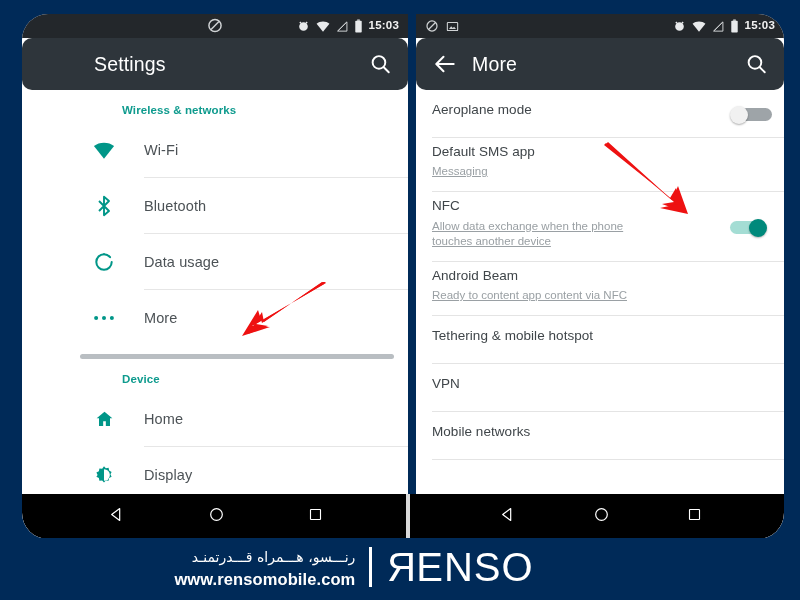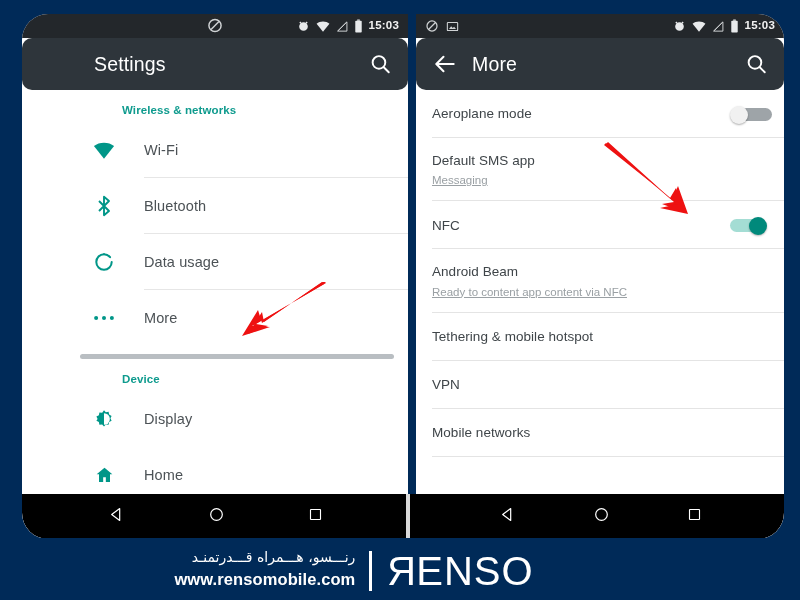--- a/index.html
+++ b/index.html
@@ -130,21 +130,21 @@
     background: #b9bec2;
     margin: 8px 0 0 0;
     border-radius: 3px;
     width: 92%;
     margin-left: 4%;
   }
 
   
   .rrow {
     position: relative;
-    padding: 14px 68px 13px 16px;
+    padding: 5px 68px 13px 16px;
     min-height: 48px;
     display: flex;
     flex-direction: column;
     justify-content: center;
   }
   .rrow.with-div::after {
     content: "";
     position: absolute;
     left: 16px; right: 0; bottom: 0;
     height: 1px; background: #e4e4e4;
@@ -212,21 +212,21 @@
     position: absolute;
     left: 0; bottom: 0;
     width: 800px; height: 62px;
     background: #002a58;
     display: flex;
     align-items: center;
     justify-content: center;
   }
   #brand {
     display: flex;
-    align-items: flex-end;
+    align-items: flex-start;
     gap: 14px;
     transform: translateX(-46px);
   }
   #brand-text { text-align: right; color: #fff; }
   #brand-fa {
     font-size: 14px;
     direction: rtl;
     letter-spacing: .5px;
     line-height: 1.5;
     font-family: "DejaVu Sans", sans-serif;
@@ -343,38 +343,38 @@
             <circle cx="20.6" cy="4" r="2.2"></circle>
           </svg>
         </span>
         <span class="llabel">More</span>
       </div>
 
       <div class="thick-sep"></div>
 
       <div class="section-head">Device</div>
 
+      <div class="lrow has-div">
+        <span class="licon">
+          <svg width="21" height="20" viewBox="0 0 24 24" fill="#009688">
+            <path d="M12 3.2L2.6 11h2.8v9.4h5V14.6h3.2v5.8h5V11h2.8L12 3.2z"></path>
+          </svg>
+        </span>
+        <span class="llabel">Home</span>
+      </div>
+
       <div class="lrow">
         <span class="licon">
           <svg width="22" height="22" viewBox="0 0 24 24" fill="#009688">
             <path d="M12 2.4l2 2.2 3-.4.6 3 2.7 1.4-1.3 2.7 1.3 2.7-2.7 1.4-.6 3-3-.4-2 2.2-2-2.2-3 .4-.6-3-2.7-1.4L5 12 3.7 9.3 6.4 7.9l.6-3 3 .4 2-2.9z"></path>
             <path d="M12 5.6v12.8a6.4 6.4 0 000-12.8z" fill="#ffffff"></path>
           </svg>
         </span>
         <span class="llabel">Display</span>
       </div>
-
-      <div class="lrow has-div">
-        <span class="licon">
-          <svg width="21" height="20" viewBox="0 0 24 24" fill="#009688">
-            <path d="M12 3.2L2.6 11h2.8v9.4h5V14.6h3.2v5.8h5V11h2.8L12 3.2z"></path>
-          </svg>
-        </span>
-        <span class="llabel">Home</span>
-      </div>
     </div>
 
     <div class="navbar">
       <span>
         <svg width="17" height="17" viewBox="0 0 24 24" fill="none" stroke="#ffffff" stroke-width="1.7" stroke-linejoin="round">
           <path d="M16.5 3.6L5.2 12l11.3 8.4z"></path>
         </svg>
       </span>
       <span>
         <svg width="17" height="17" viewBox="0 0 24 24" fill="none" stroke="#ffffff" stroke-width="1.7">
@@ -460,20 +460,21 @@
         </span>
       </div>
 
       <div class="rrow with-div">
         <span class="rtitle">Default SMS app</span>
         <span class="rsub">Messaging</span>
       </div>
 
       <div class="rrow with-div">
         <span class="rtitle">NFC</span>
+        <span class="rsub">Allow data exchange when the phone touches another device</span>
         <span class="toggle on">
           <span class="track"></span>
             <span class="knob"></span>
         </span>
       </div>
 
       <div class="rrow with-div">
         <span class="rtitle">Android Beam</span>
         <span class="rsub">Ready to content app content via NFC</span>
       </div>

